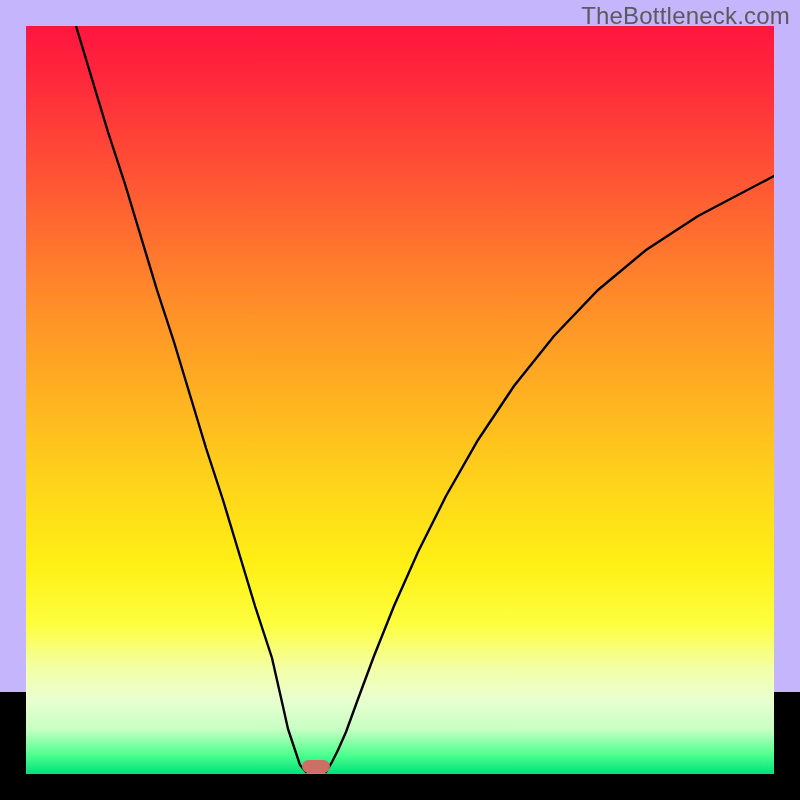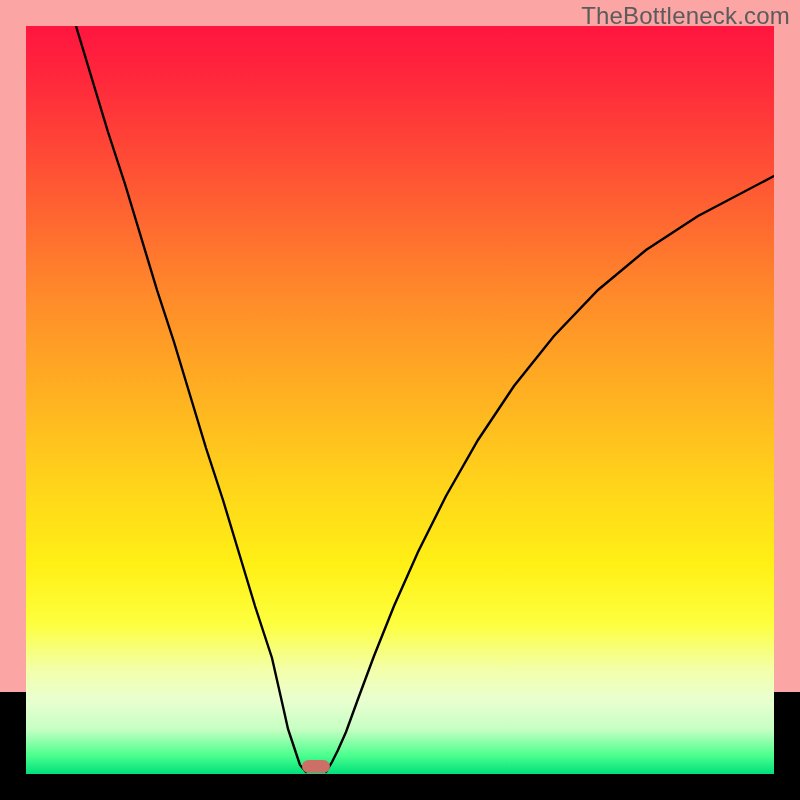--- a/index.html
+++ b/index.html
@@ -8,21 +8,21 @@
     width: 800px;
     height: 800px;
     overflow: hidden;
     background: #000;
     font-family: Arial, Helvetica, sans-serif;
   }
   .frame {
     position: relative;
     width: 800px;
     height: 692px;
-    background: #fca5a5;
+    background: #c4b5fd;
   }
   .plot-area {
     position: absolute;
     left: 26px;
     top: 26px;
     width: 748px;
     height: 748px;
     background: linear-gradient(
       to bottom,
       #ff153f 0%,

